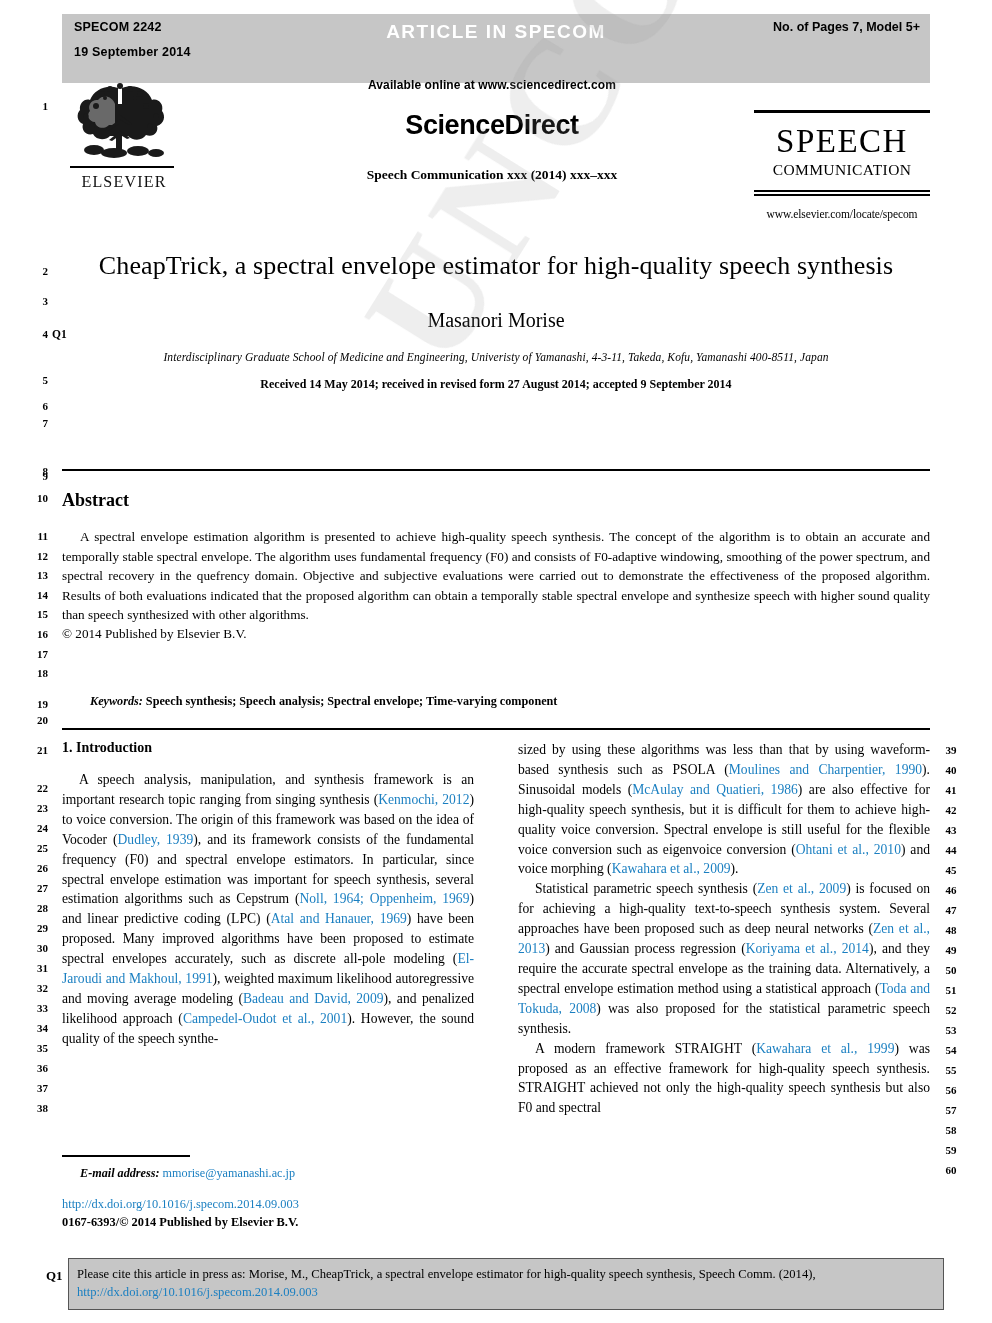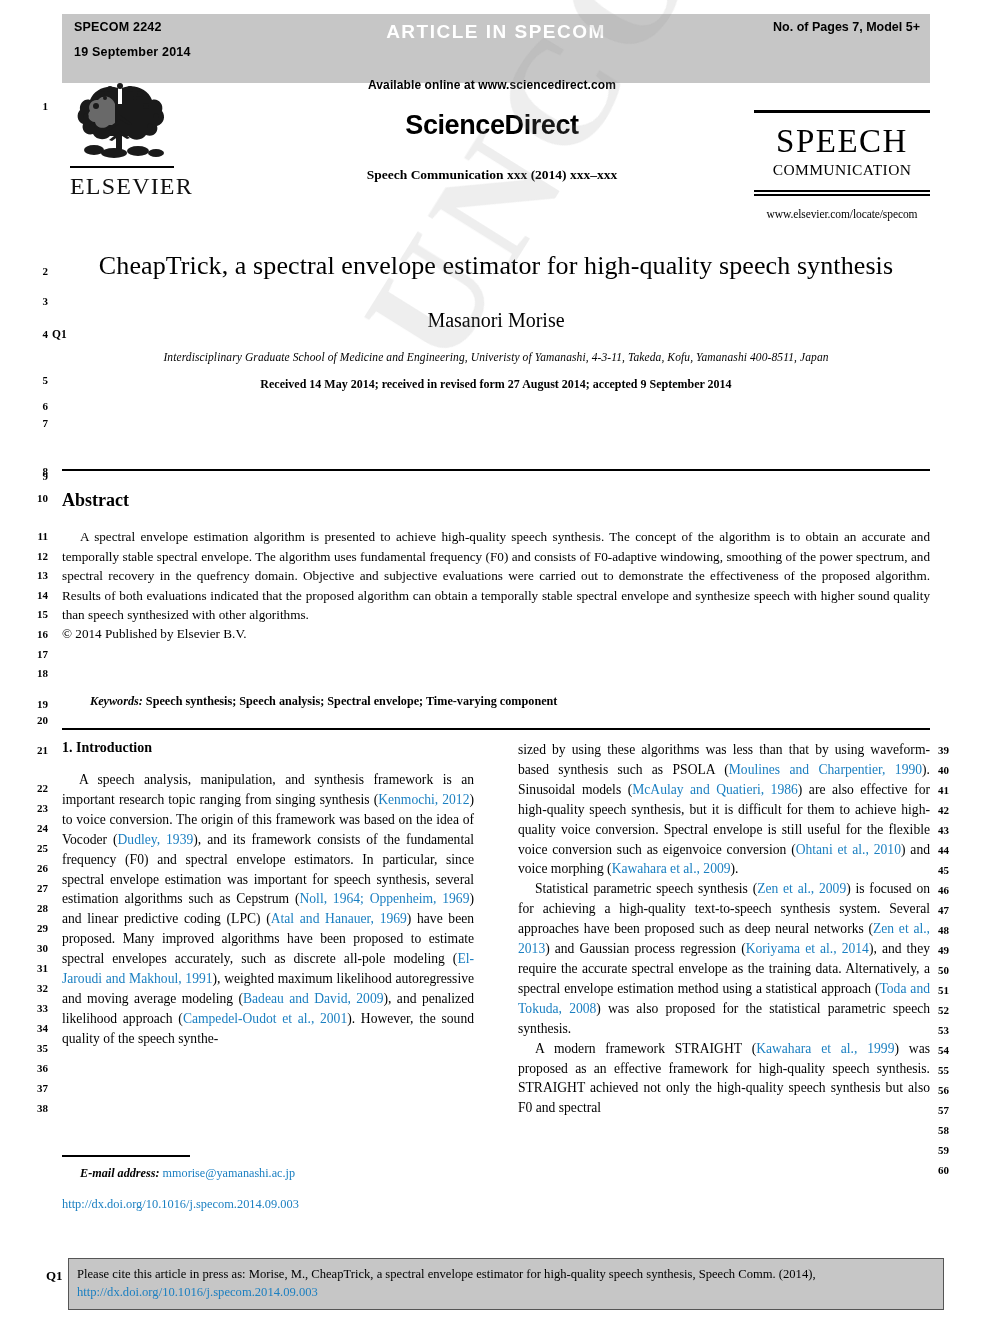--- a/index.html
+++ b/index.html
@@ -95,21 +95,21 @@
   .linenum {
     position: absolute;
     width: 26px;
     text-align: right;
     font-family: "Liberation Serif", serif;
     font-size: 11px;
     font-weight: 700;
     z-index: 4;
   }
   .linenum.left { left: 22px; }
-  .linenum.right { left: 938px; text-align: left; }
+  .linenum.right { left: 938px; text-align: center; }
   .q1-marker {
     position: absolute;
     left: 52px;
     font-family: "Liberation Serif", serif;
     font-size: 11.5px;
     font-weight: 700;
     z-index: 4;
   }
 
   
@@ -139,26 +139,26 @@
   .elsevier-logo .baseline {
     position: absolute;
     left: 6px;
     top: 92px;
     width: 104px;
     height: 2px;
     background: #000;
   }
   .elsevier-word {
     position: absolute;
-    left: 6px;
+    left: 0;
     top: 99px;
     width: 120px;
     text-align: center;
     font-family: "Liberation Serif", serif;
-    font-size: 24px;
+    font-size: 16px;
     letter-spacing: 1.2px;
     color: #111;
   }
 
   .sd-area {
     position: absolute;
     left: 200px;
     top: 6px;
     width: 460px;
     text-align: center;
@@ -578,20 +578,21 @@
 <div class="footnote">
   <div class="fn-rule"></div>
   <div class="fn-text">
     <i>E-mail address:</i>
     <span class="ref">mmorise@yamanashi.ac.jp</span>
   </div>
 </div>
 
 <div class="imprint">
   <div class="doi">http://dx.doi.org/10.1016/j.specom.2014.09.003</div>
+  <div class="issn">0167-6393/© 2014 Published by Elsevier B.V.</div>
 </div>
 
 <div class="cite-q1">Q1</div>
 <div class="cite-box">
   <div class="cite-text">
     <span>Please cite this article in press as: Morise, M., CheapTrick, a spectral envelope estimator for high-quality speech synthesis, Speech Comm. (2014), </span><span class="doi">http://dx.doi.org/10.1016/j.specom.2014.09.003</span>
   </div>
 </div>
 
 </body></html>

